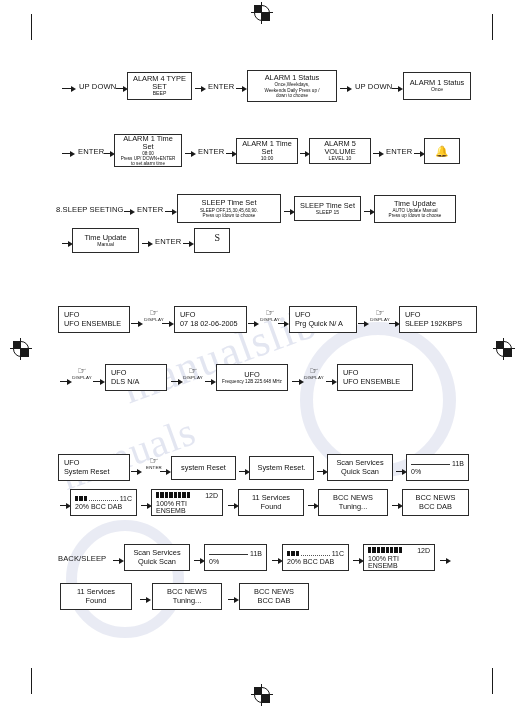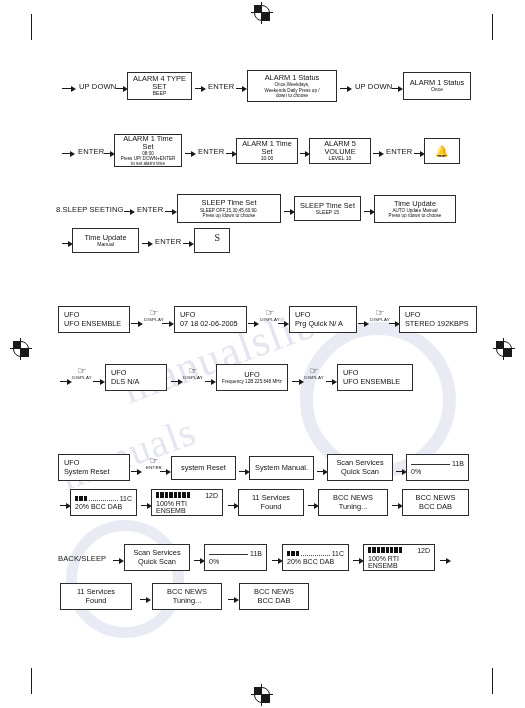--- a/index.html
+++ b/index.html
@@ -390,21 +390,21 @@
         <div class="shaft"></div>
         <div class="head"></div>
       </div>
     <div class="arrow" style="left:389px;top:320px;width:11px;">
         <div class="shaft"></div>
         <div class="head"></div>
       </div>
 
     <div class="screen left-align" style="left:399px;top:306px;width:78px;height:27px;">
       <div class="l1">UFO</div>
-      <div class="l1">STEREO 192KBPS</div>
+      <div class="l1">SLEEP 192KBPS</div>
     </div>
   </div>
 
   <div class="flow">
     <div class="arrow" style="left:60px;top:378px;width:12px;">
         <div class="shaft"></div>
         <div class="head"></div>
       </div>
     <div class="keyglyph" style="left:62px;top:366px;">
       <span class="hand">☞</span>
@@ -479,21 +479,21 @@
     <div class="screen" style="left:171px;top:456px;width:65px;height:24px;">
       <div class="l1">system Reset</div>
     </div>
 
     <div class="arrow" style="left:239px;top:468px;width:11px;">
         <div class="shaft"></div>
         <div class="head"></div>
       </div>
 
     <div class="screen" style="left:249px;top:456px;width:65px;height:24px;">
-      <div class="l1">System Manual.</div>
+      <div class="l1">System Reset.</div>
     </div>
 
     <div class="arrow" style="left:317px;top:468px;width:11px;">
         <div class="shaft"></div>
         <div class="head"></div>
       </div>
 
     <div class="screen" style="left:327px;top:454px;width:66px;height:27px;">
       <div class="l1">Scan Services</div>
       <div class="l1">Quick Scan</div>

